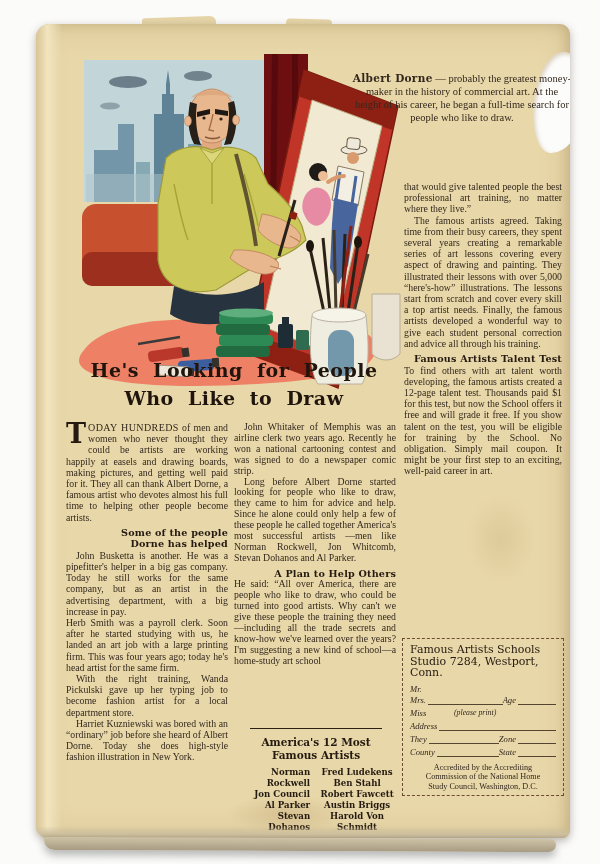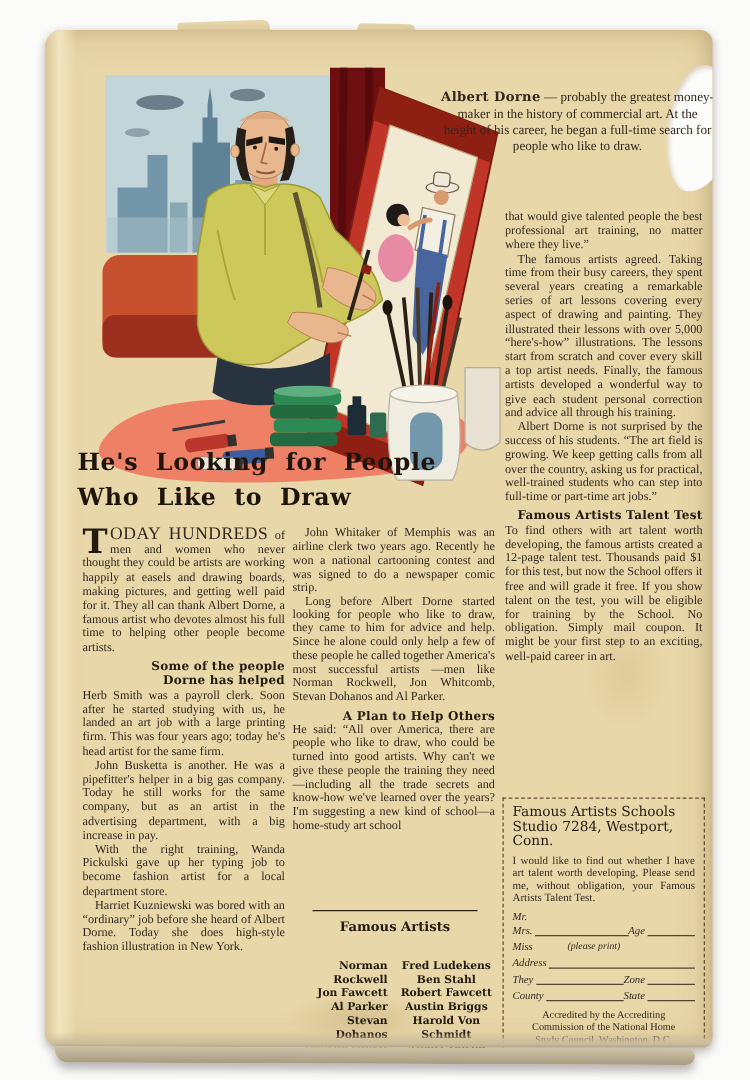--- a/index.html
+++ b/index.html
@@ -35,39 +35,39 @@
   .torn1 { position:absolute; left:498px; top:28px; width:54px; height:102px; background:#fcfcfb;
     border-radius:45% 55% 60% 40% / 50% 40% 60% 50%; transform:rotate(7deg);
     box-shadow:inset 2px 2px 4px rgba(160,130,80,.35); }
 
   .illu { position:absolute; left:30px; top:30px; width:336px; height:336px; }
 
   .caption { position:absolute; left:316px; top:48px; width:220px;
     font-size:10.5px; line-height:13px; color:#33281d; text-align:center; }
   .caption b { font-family:"DejaVu Serif", serif; font-weight:bold; letter-spacing:.3px; }
 
-  .headline { position:absolute; left:26px; top:332px; width:344px; 
+  .headline { position:absolute; left:26px; top:332px; width:344px; text-align:center;
     font-family:"DejaVu Serif", serif; font-weight:bold; font-size:19px; line-height:28px;
     color:#1f150d; letter-spacing:.5px; word-spacing:7px; }
 
   .col { position:absolute; font-size:9.8px; line-height:11.2px; color:#33281d; text-align:justify; }
   .col1 { left:30px; top:398px; width:162px; }
   .col2 { left:198px; top:398px; width:162px; line-height:10.9px; }
-  .col3 { left:368px; top:144px; width:158px; }
+  .col3 { left:368px; top:157px; width:158px; }
   .para.ind { text-indent:10px; }
   .subhead { font-family:"DejaVu Serif", serif; font-weight:bold; font-size:9.6px; line-height:11.5px;
     color:#241a10; margin-top:4px; text-align:right; letter-spacing:.2px; }
   .dropcap { float:left; font-family:"DejaVu Serif", serif; font-weight:bold; font-size:27px;
     line-height:22px; padding:1px 2px 0 0; color:#241a10; }
-  .sc { font-size:14px; letter-spacing:.4px; }
+  .sc { font-size:10px; letter-spacing:.4px; }
 
   .rule { position:absolute; left:214px; top:704px; width:132px; height:0; border-top:1.6px solid #2b2014; }
   .artists { position:absolute; left:198px; top:712px; width:164px; text-align:center; }
   .artists .atitle { font-family:"DejaVu Serif", serif; font-weight:bold; font-size:10.5px; line-height:13px; color:#241a10; }
-  .acols { display:flex; justify-content:center; gap:6px; margin-top:19px;
+  .acols { display:flex; justify-content:center; gap:6px; margin-top:5px;
     font-family:"DejaVu Serif", serif; font-weight:bold; font-size:8.6px; line-height:11px; color:#241a10; }
   .acols .al { text-align:right; width:80px; }
   .acols .ar { text-align:center; width:86px; }
 
   .coupon { position:absolute; left:366px; top:614px; width:162px; padding:5px 7px 4px;
     border:1.6px dashed #6b4a33; color:#33281d; }
   .coupon .chead { font-family:"DejaVu Serif", serif; font-weight:normal; font-size:11px; line-height:11.5px; color:#241a10; }
   .coupon .cbody { font-size:8.8px; line-height:10.2px; text-align:justify; margin-top:4px; }
   .frow { display:flex; align-items:flex-end; font-style:italic; font-size:8.6px; line-height:10px; margin-top:3px; }
   .frow .lab { white-space:nowrap; padding-right:2px; }
@@ -199,50 +199,50 @@
     <div>He's Looking for People</div>
     <div>Who Like to Draw</div>
   </div>
 
   <div class="col col1">
     <p class="para"><span class="dropcap">T</span><span class="sc">ODAY HUNDREDS</span><span> of men and women who never thought they could be artists are working happily at easels and drawing boards, making pictures, and getting well paid for it. They all can thank Albert Dorne, a famous artist who devotes almost his full time to helping other people become artists.</span></p>
     <div class="subhead">
       <div>Some of the people</div>
       <div>Dorne has helped</div>
     </div>
+    <p class="para ind">John Busketta is another. He was a pipefitter's helper in a big gas company. Today he still works for the same company, but as an artist in the advertising department, with a big increase in pay.</p>
     <p class="para">Herb Smith was a payroll clerk. Soon after he started studying with us, he landed an art job with a large printing firm. This was four years ago; today he's head artist for the same firm.</p>
-    <p class="para ind">John Busketta is another. He was a pipefitter's helper in a big gas company. Today he still works for the same company, but as an artist in the advertising department, with a big increase in pay.</p>
     <p class="para ind">With the right training, Wanda Pickulski gave up her typing job to become fashion artist for a local department store.</p>
     <p class="para ind">Harriet Kuzniewski was bored with an “ordinary” job before she heard of Albert Dorne. Today she does high-style fashion illustration in New York.</p>
   </div>
 
   <div class="col col2">
     <p class="para ind">John Whitaker of Memphis was an airline clerk two years ago. Recently he won a national cartooning contest and was signed to do a newspaper comic strip.</p>
     <p class="para ind">Long before Albert Dorne started looking for people who like to draw, they came to him for advice and help. Since he alone could only help a few of these people he called together America's most successful artists —men like Norman Rockwell, Jon Whitcomb, Stevan Dohanos and Al Parker.</p>
     <div class="subhead">A Plan to Help Others</div>
     <p class="para">He said: “All over America, there are people who like to draw, who could be turned into good artists. Why can't we give these people the training they need—including all the trade secrets and know-how we've learned over the years? I'm suggesting a new kind of school—a home-study art school</p>
   </div>
 
   <div class="col col3">
     <p class="para">that would give talented people the best professional art training, no matter where they live.”</p>
     <p class="para ind">The famous artists agreed. Taking time from their busy careers, they spent several years creating a remarkable series of art lessons covering every aspect of drawing and painting. They illustrated their lessons with over 5,000 “here's-how” illustrations. The lessons start from scratch and cover every skill a top artist needs. Finally, the famous artists developed a wonderful way to give each student personal correction and advice all through his training.</p>
-    <p class="para ind">Albert Dorne is not surprised by the success of his students. “The art field is growing. We keep getting calls from all over the country, asking us for practical, well-trained students who can step into full-time or part-time art jobs.”</p>
     <div class="subhead">Famous Artists Talent Test</div>
     <p class="para">To find others with art talent worth developing, the famous artists created a 12-page talent test. Thousands paid $1 for this test, but now the School offers it free and will grade it free. If you show talent on the test, you will be eligible for training by the School. No obligation. Simply mail coupon. It might be your first step to an exciting, well-paid career in art.</p>
   </div>
 
   <div class="rule"></div>
   <div class="artists">
     <div class="atitle">
+      <div>America's 12 Most</div>
       <div>Famous Artists</div>
     </div>
     <div class="acols">
       <div class="al">
         <div>Norman Rockwell</div>
-        <div>Jon Fawcett</div>
+        <div>Jon Council</div>
         <div>Al Parker</div>
         <div>Stevan Dohanos</div>
         <div>George Giusti</div>
 
       </div>
       <div class="ar">
         <div>Fred Ludekens</div>
         <div>Ben Stahl</div>
         <div>Robert Fawcett</div>
         <div>Austin Briggs</div>
@@ -250,21 +250,20 @@
         <div>Albert Dorne</div>
       </div>
     </div>
   </div>
 
   <div class="coupon">
     <div class="chead">
       <div>Famous Artists Schools</div>
       <div>Studio 7284, Westport, Conn.</div>
     </div>
-    <p class="cbody">I would like to find out whether I have art talent worth developing. Please send me, without obligation, your Famous Artists Talent Test.</p>
     <div class="frow mr">
         <span class="lab">Mr.</span>
       </div>
     <div class="frow">
         <span class="lab">Mrs.</span>
         <span class="fl"></span>
         <span class="lab">Age</span>
         <span class="fl short"></span>
       </div>
     <div class="frow">

